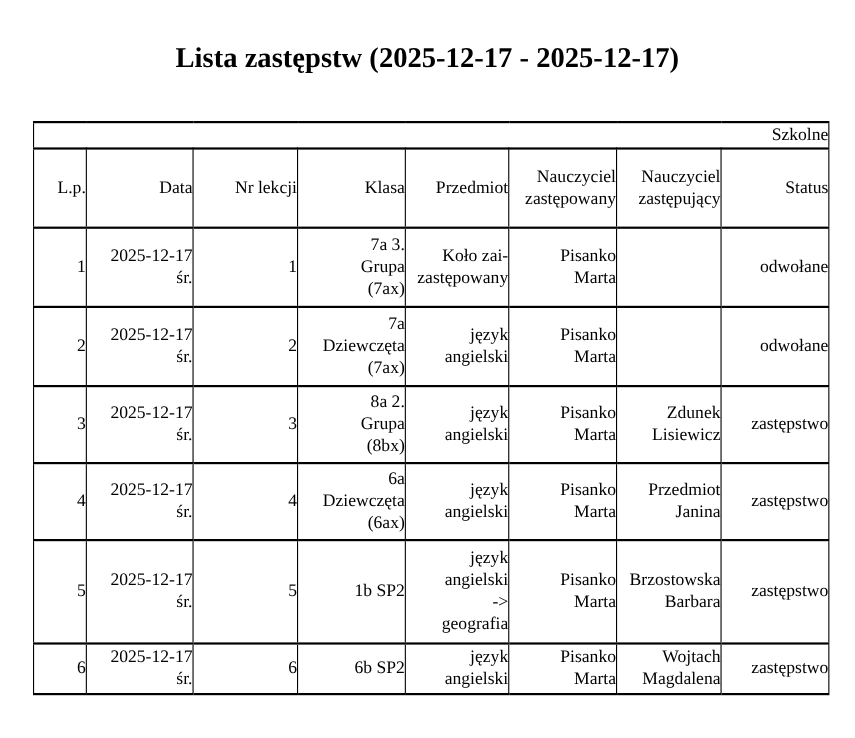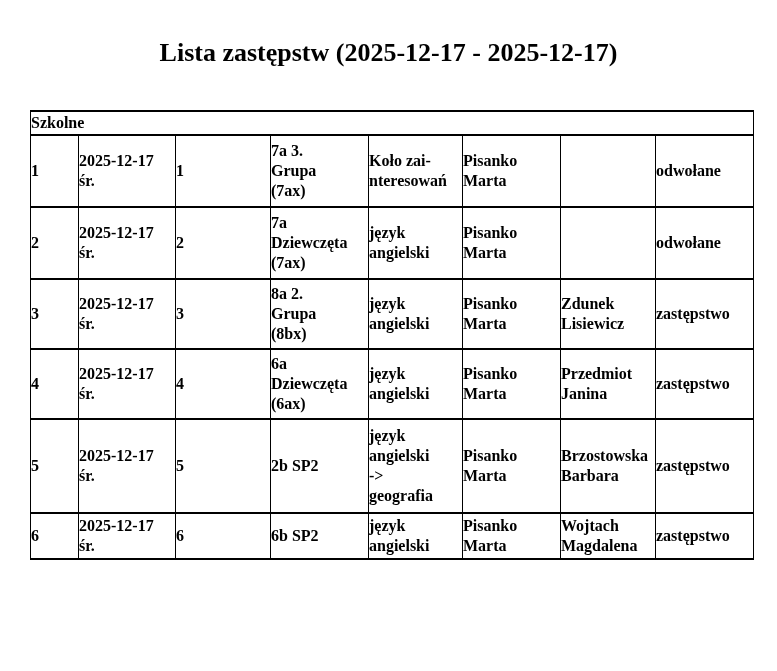--- a/index.html
+++ b/index.html
@@ -32,24 +32,24 @@
     top: 110px;
     width: 723px;
     border-collapse: collapse;
     table-layout: fixed;
   }
   .subst-table td, .subst-table th {
     border-left: 1px solid #000;
     border-right: 1px solid #000;
     border-top: 2px solid #000;
     border-bottom: 2px solid #000;
-    text-align: left;
+    text-align: right;
     vertical-align: middle;
     font-size: 16px;
-    font-weight: bold;
+    font-weight: normal;
     line-height: 1.25;
     padding: 2px 0;
     white-space: pre-line;
     overflow: visible;
   }
   .subst-table tr.group-row td {
     height: 19px;
     padding: 1px 0;
   }
 </style>
@@ -69,29 +69,41 @@
       <col style="width:94px">
       <col style="width:98px">
       <col style="width:95px">
       <col style="width:98px">
     </colgroup>
     <tbody>
       <tr class="group-row">
         <td colspan="8">Szkolne</td>
       </tr>
       <tr style="height:72px">
+        <th>L.p.</th>
+        <th>Data</th>
+        <th>Nr lekcji</th>
+        <th>Klasa</th>
+        <th>Przedmiot</th>
+        <th>Nauczyciel
+zastępowany</th>
+        <th>Nauczyciel
+zastępujący</th>
+        <th>Status</th>
+      </tr>
+      <tr style="height:72px">
         <td>1</td>
         <td>2025-12-17
 śr.</td>
         <td>1</td>
         <td>7a 3.
 Grupa
 (7ax)</td>
         <td>Koło zai-
-nteresowań</td>
+zastępowany</td>
         <td>Pisanko
 Marta</td>
         <td></td>
         <td>odwołane</td>
       </tr>
       <tr style="height:72px">
         <td>2</td>
         <td>2025-12-17
 śr.</td>
         <td>2</td>
@@ -135,21 +147,21 @@
 Marta</td>
         <td>Przedmiot
 Janina</td>
         <td>zastępstwo</td>
       </tr>
       <tr style="height:94px">
         <td>5</td>
         <td>2025-12-17
 śr.</td>
         <td>5</td>
-        <td>2b SP2</td>
+        <td>1b SP2</td>
         <td>język
 angielski
 -&gt;
 geografia</td>
         <td>Pisanko
 Marta</td>
         <td>Brzostowska
 Barbara</td>
         <td>zastępstwo</td>
       </tr>

